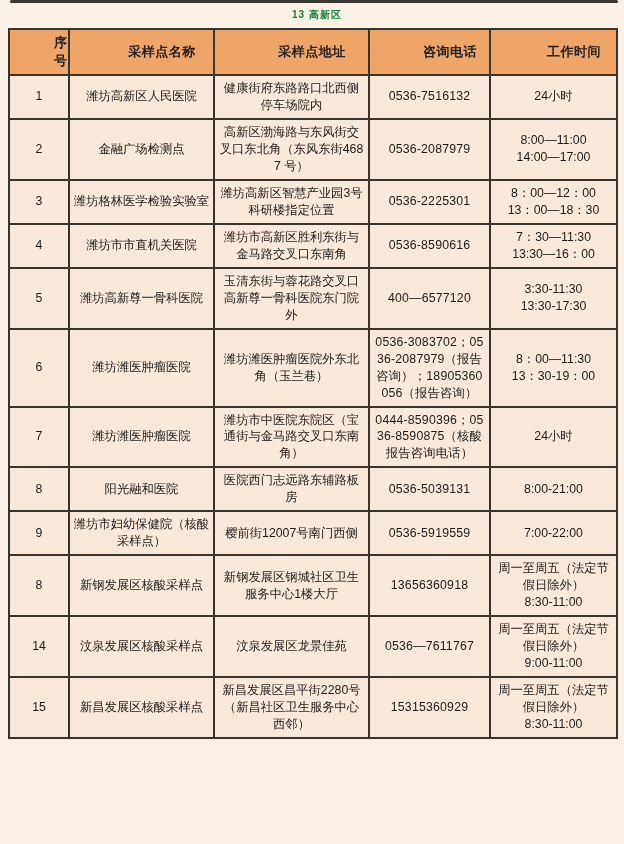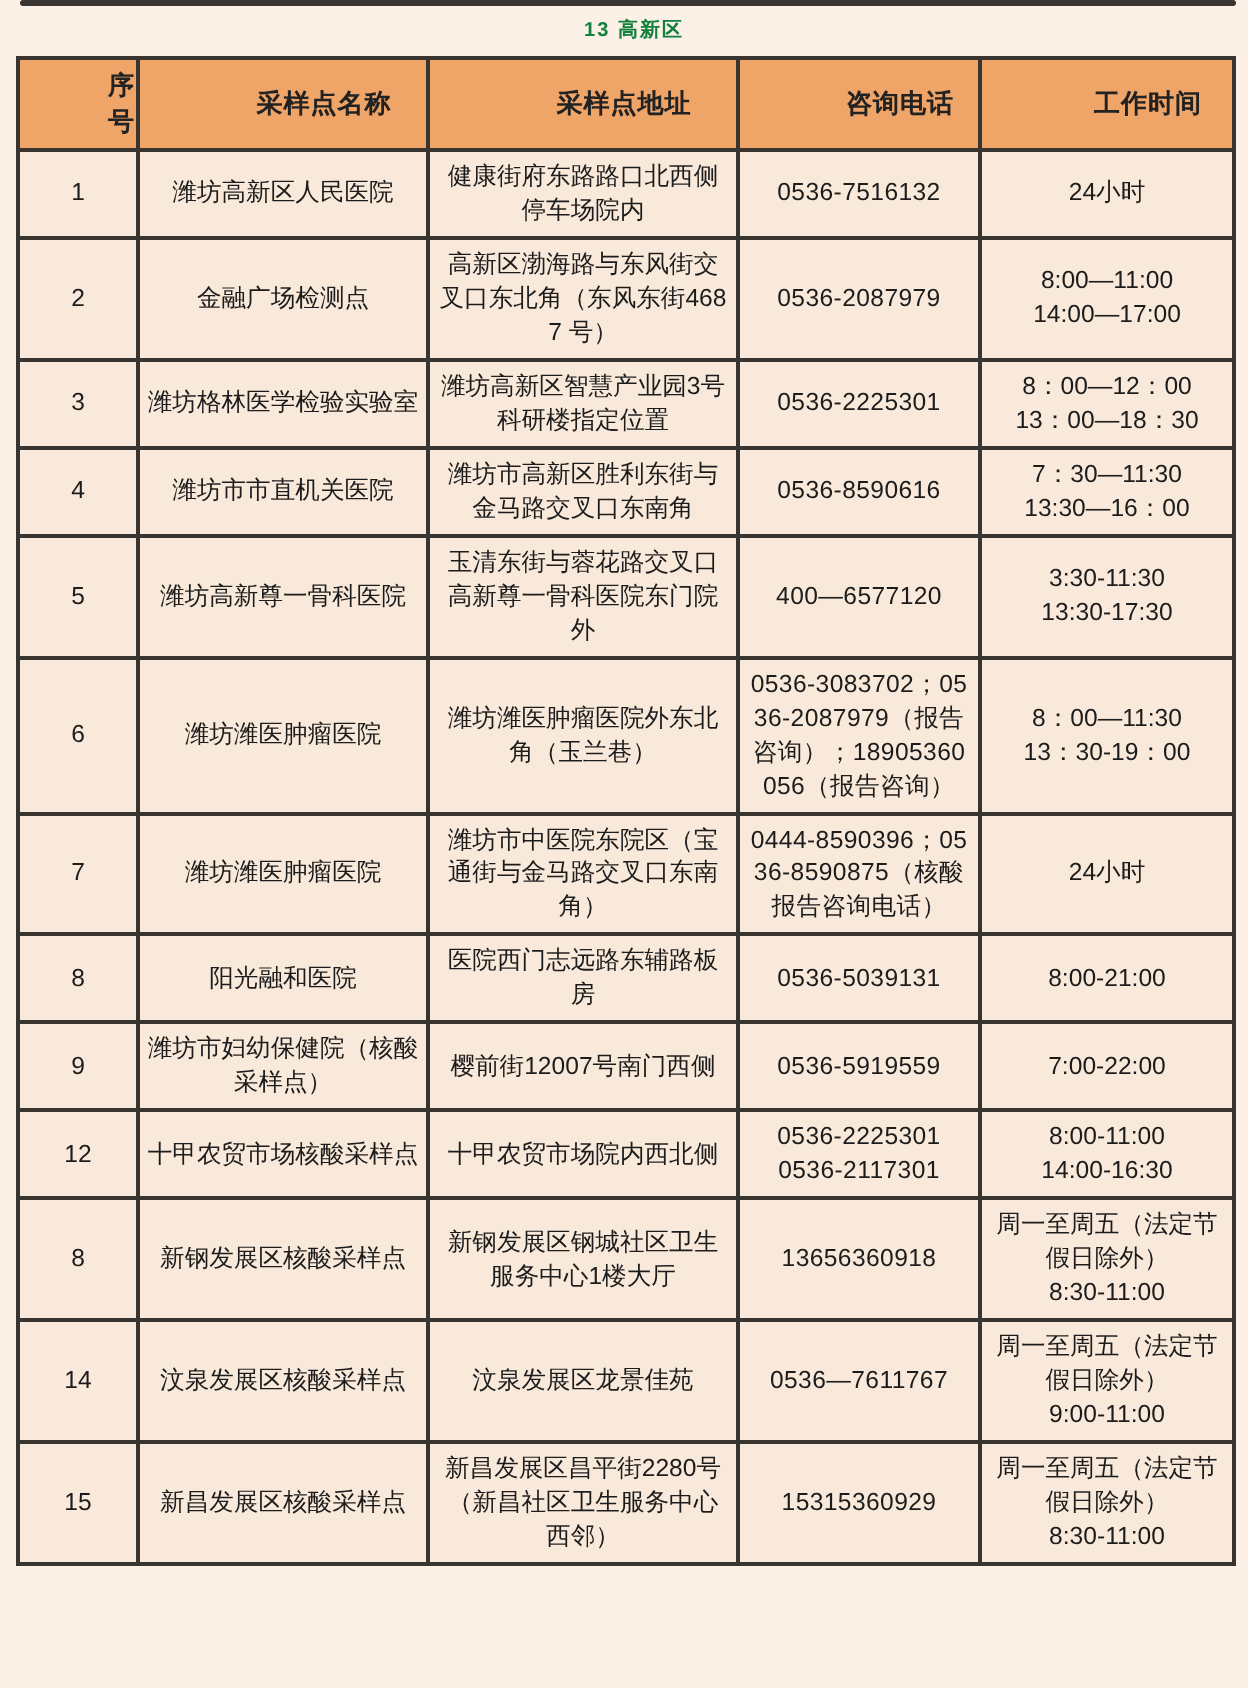--- a/index.html
+++ b/index.html
@@ -161,29 +161,20 @@
   <tr>
     <td class="c-no">9</td>
     <td class="c-name">潍坊市妇幼保健院（核酸采样点）</td>
     <td class="c-addr">樱前街12007号南门西侧</td>
     <td class="c-phone">0536-5919559</td>
     <td class="c-hours">7:00-22:00</td>
   </tr>
 
 
 
-  <tr>
-    <td class="c-no">12</td>
-    <td class="c-name">十甲农贸市场核酸采样点</td>
-    <td class="c-addr">十甲农贸市场院内西北侧</td>
-    <td class="c-phone">0536-2225301
-0536-2117301</td>
-    <td class="c-hours">8:00-11:00
-14:00-16:30</td>
-  </tr>
 
   <tr>
     <td class="c-no">8</td>
     <td class="c-name">新钢发展区核酸采样点</td>
     <td class="c-addr">新钢发展区钢城社区卫生服务中心1楼大厅</td>
     <td class="c-phone">13656360918</td>
     <td class="c-hours">周一至周五（法定节假日除外）
 8:30-11:00</td>
   </tr>
 

